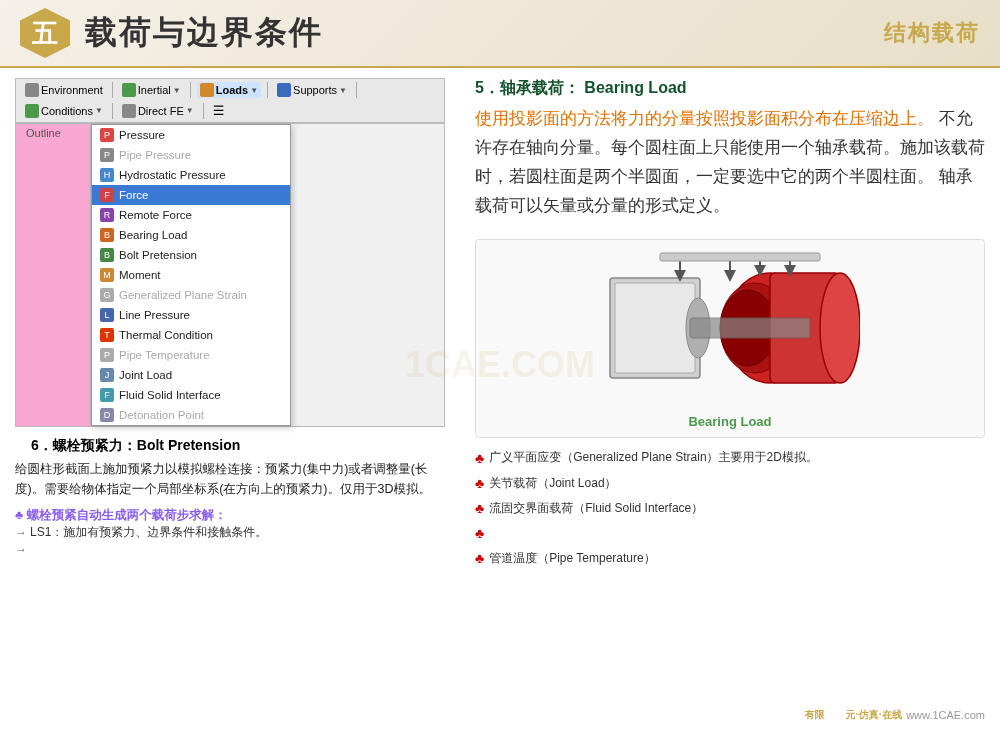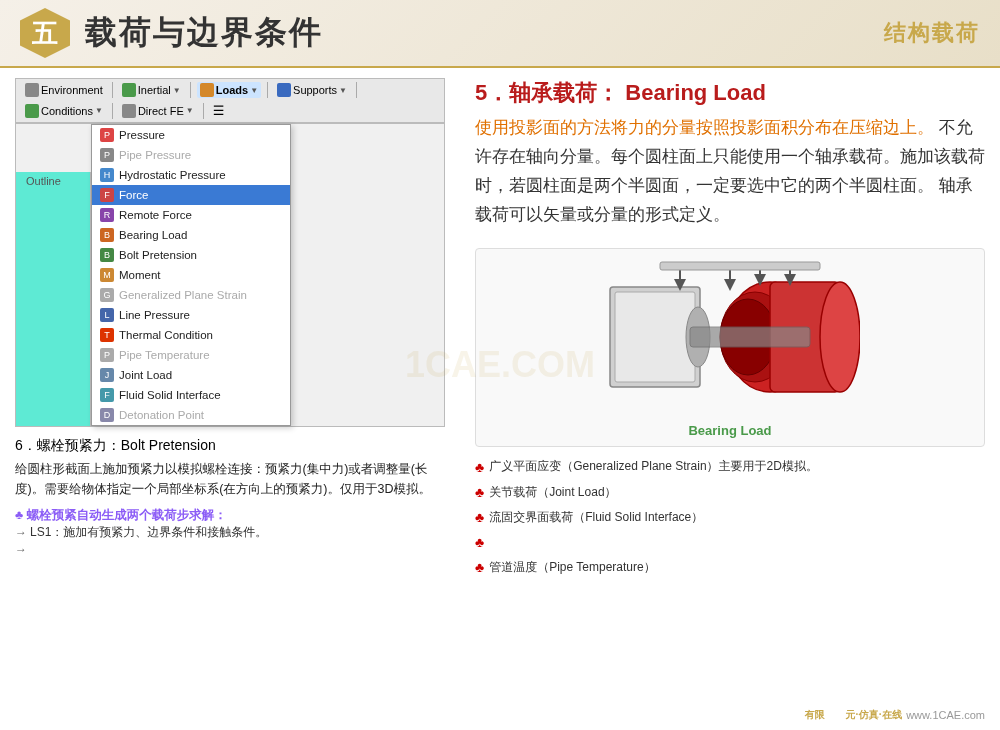--- a/index.html
+++ b/index.html
@@ -101,26 +101,25 @@
     .dropdown-arrow { font-size: 8px; color: #555; }
 
     
     .menu-area {
       display: flex;
       border: 1px solid #bbb;
       background: #f0f0f0;
     }
     .outline-panel {
       width: 75px;
-      background: #5eead4;
+      background: #f9a8d4;
       border-right: 1px solid #bbb;
       padding: 3px 5px;
       font-size: 11px;
       color: #333;
-      margin-top: 48px;
     }
     .dropdown-menu {
       width: 200px;
       background: #fff;
       border: 1px solid #999;
       box-shadow: 2px 2px 6px rgba(0,0,0,0.2);
     }
     .menu-item {
       display: flex;
       align-items: center;
@@ -158,23 +157,24 @@
     .icon-joint { background: #6688aa; color: white; }
     .icon-fluid { background: #4499aa; color: white; }
     .icon-detonation { background: #8888aa; color: white; }
 
     
     .section6 {
       margin-top: 10px;
       font-size: 13px;
     }
     .section6-title {
-      font-weight: normal;
+      font-weight: bold;
       font-size: 14px;
       margin-bottom: 4px;
+      margin-left: 16px;
     }
     .section6-body {
       font-size: 12.5px;
       line-height: 1.6;
       color: #222;
     }
     .section6-sub {
       margin-top: 8px;
     }
     .sub-title {
@@ -197,23 +197,23 @@
       padding: 10px 15px;
       display: flex;
       flex-direction: column;
     }
 
     
     .section5 {
       margin-bottom: 10px;
     }
     .section5-title {
-      font-size: 22px;
-      font-weight: bold;
-      color: #b91c1c;
+      font-size: 16px;
+      font-weight: bold;
+      color: #14532d;
       margin-bottom: 6px;
     }
     .section5-body {
       font-size: 17px;
       line-height: 1.7;
       color: #333;
     }
     .highlight-orange { color: #e07000; }
 
     

